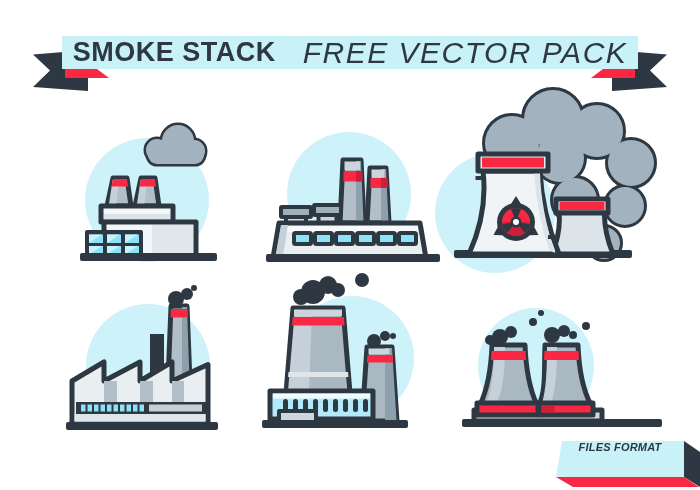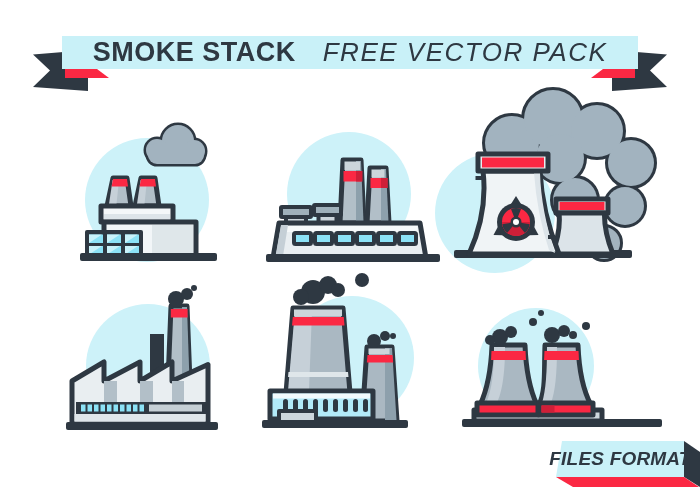--- a/index.html
+++ b/index.html
@@ -2,24 +2,24 @@
 <html><head>
 <meta charset="utf-8">
 <style>
   html,body{margin:0;padding:0;background:#fff;}
   .stage{position:relative;width:700px;height:490px;background:#ffffff;overflow:hidden;
          font-family:"Liberation Sans",sans-serif;}
   .art{position:absolute;left:0;top:0;}
   .banner-text{position:absolute;left:62px;top:36px;width:576px;height:33px;
     display:flex;align-items:center;justify-content:center;gap:27px;color:#2e3842;white-space:nowrap;}
   .banner-text .bold{font-weight:bold;font-size:27px;letter-spacing:.5px;}
-  .banner-text .thin{font-style:italic;font-weight:normal;font-size:26px;letter-spacing:1.5px;}
+  .banner-text .thin{font-style:italic;font-weight:normal;font-size:30px;letter-spacing:1.5px;}
   .format-label{position:absolute;left:556px;top:441px;width:128px;height:36px;
-    display:flex;flex-direction:column;align-items:center;justify-content:center;
-    font-style:italic;font-weight:bold;font-size:19px;line-height:1.12;
+    display:flex;flex-direction:row;justify-content:center;
+    font-style:italic;font-weight:bold;font-size:11px;line-height:1.12;
     color:#2e3842;letter-spacing:.2px;white-space:nowrap;}
 </style>
 </head>
 <body>
 
 <div class="stage">
 
 <svg class="art" width="700" height="490" viewBox="0 0 700 490">
   <defs>
     <g id="winA">

